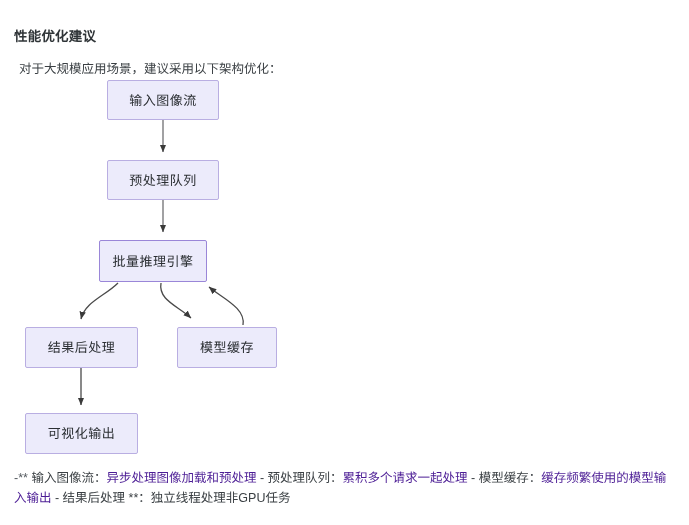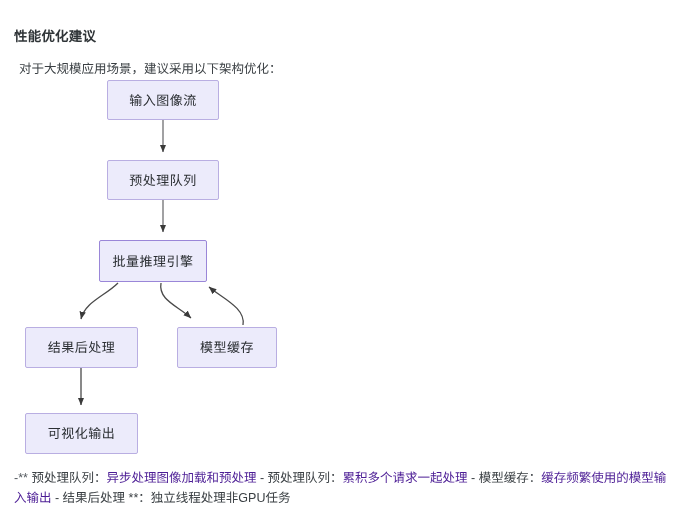--- a/index.html
+++ b/index.html
@@ -147,16 +147,16 @@
       <span>模型缓存</span>
     </div>
 
     <div class="node" id="node-visualize">
       <span>可视化输出</span>
     </div>
 
   </div>
 
   <div class="footer-note">
-    <span class="dim">-** </span><span>预处理队列：</span><b>异步处理图像加载和预处理</b><span> - 预处理队列：</span><b>累积多个请求一起处理</b><span> - 模型缓存：</span><b>缓存频繁使用的模型输入输出</b><span> - 结果后处理 **：独立线程处理非GPU任务</span>
+    <span class="dim">-** </span><span>输入图像流：</span><b>异步处理图像加载和预处理</b><span> - 预处理队列：</span><b>累积多个请求一起处理</b><span> - 模型缓存：</span><b>缓存频繁使用的模型输入输出</b><span> - 结果后处理 **：独立线程处理非GPU任务</span>
   </div>
 
 </div>
 
 </body></html>

